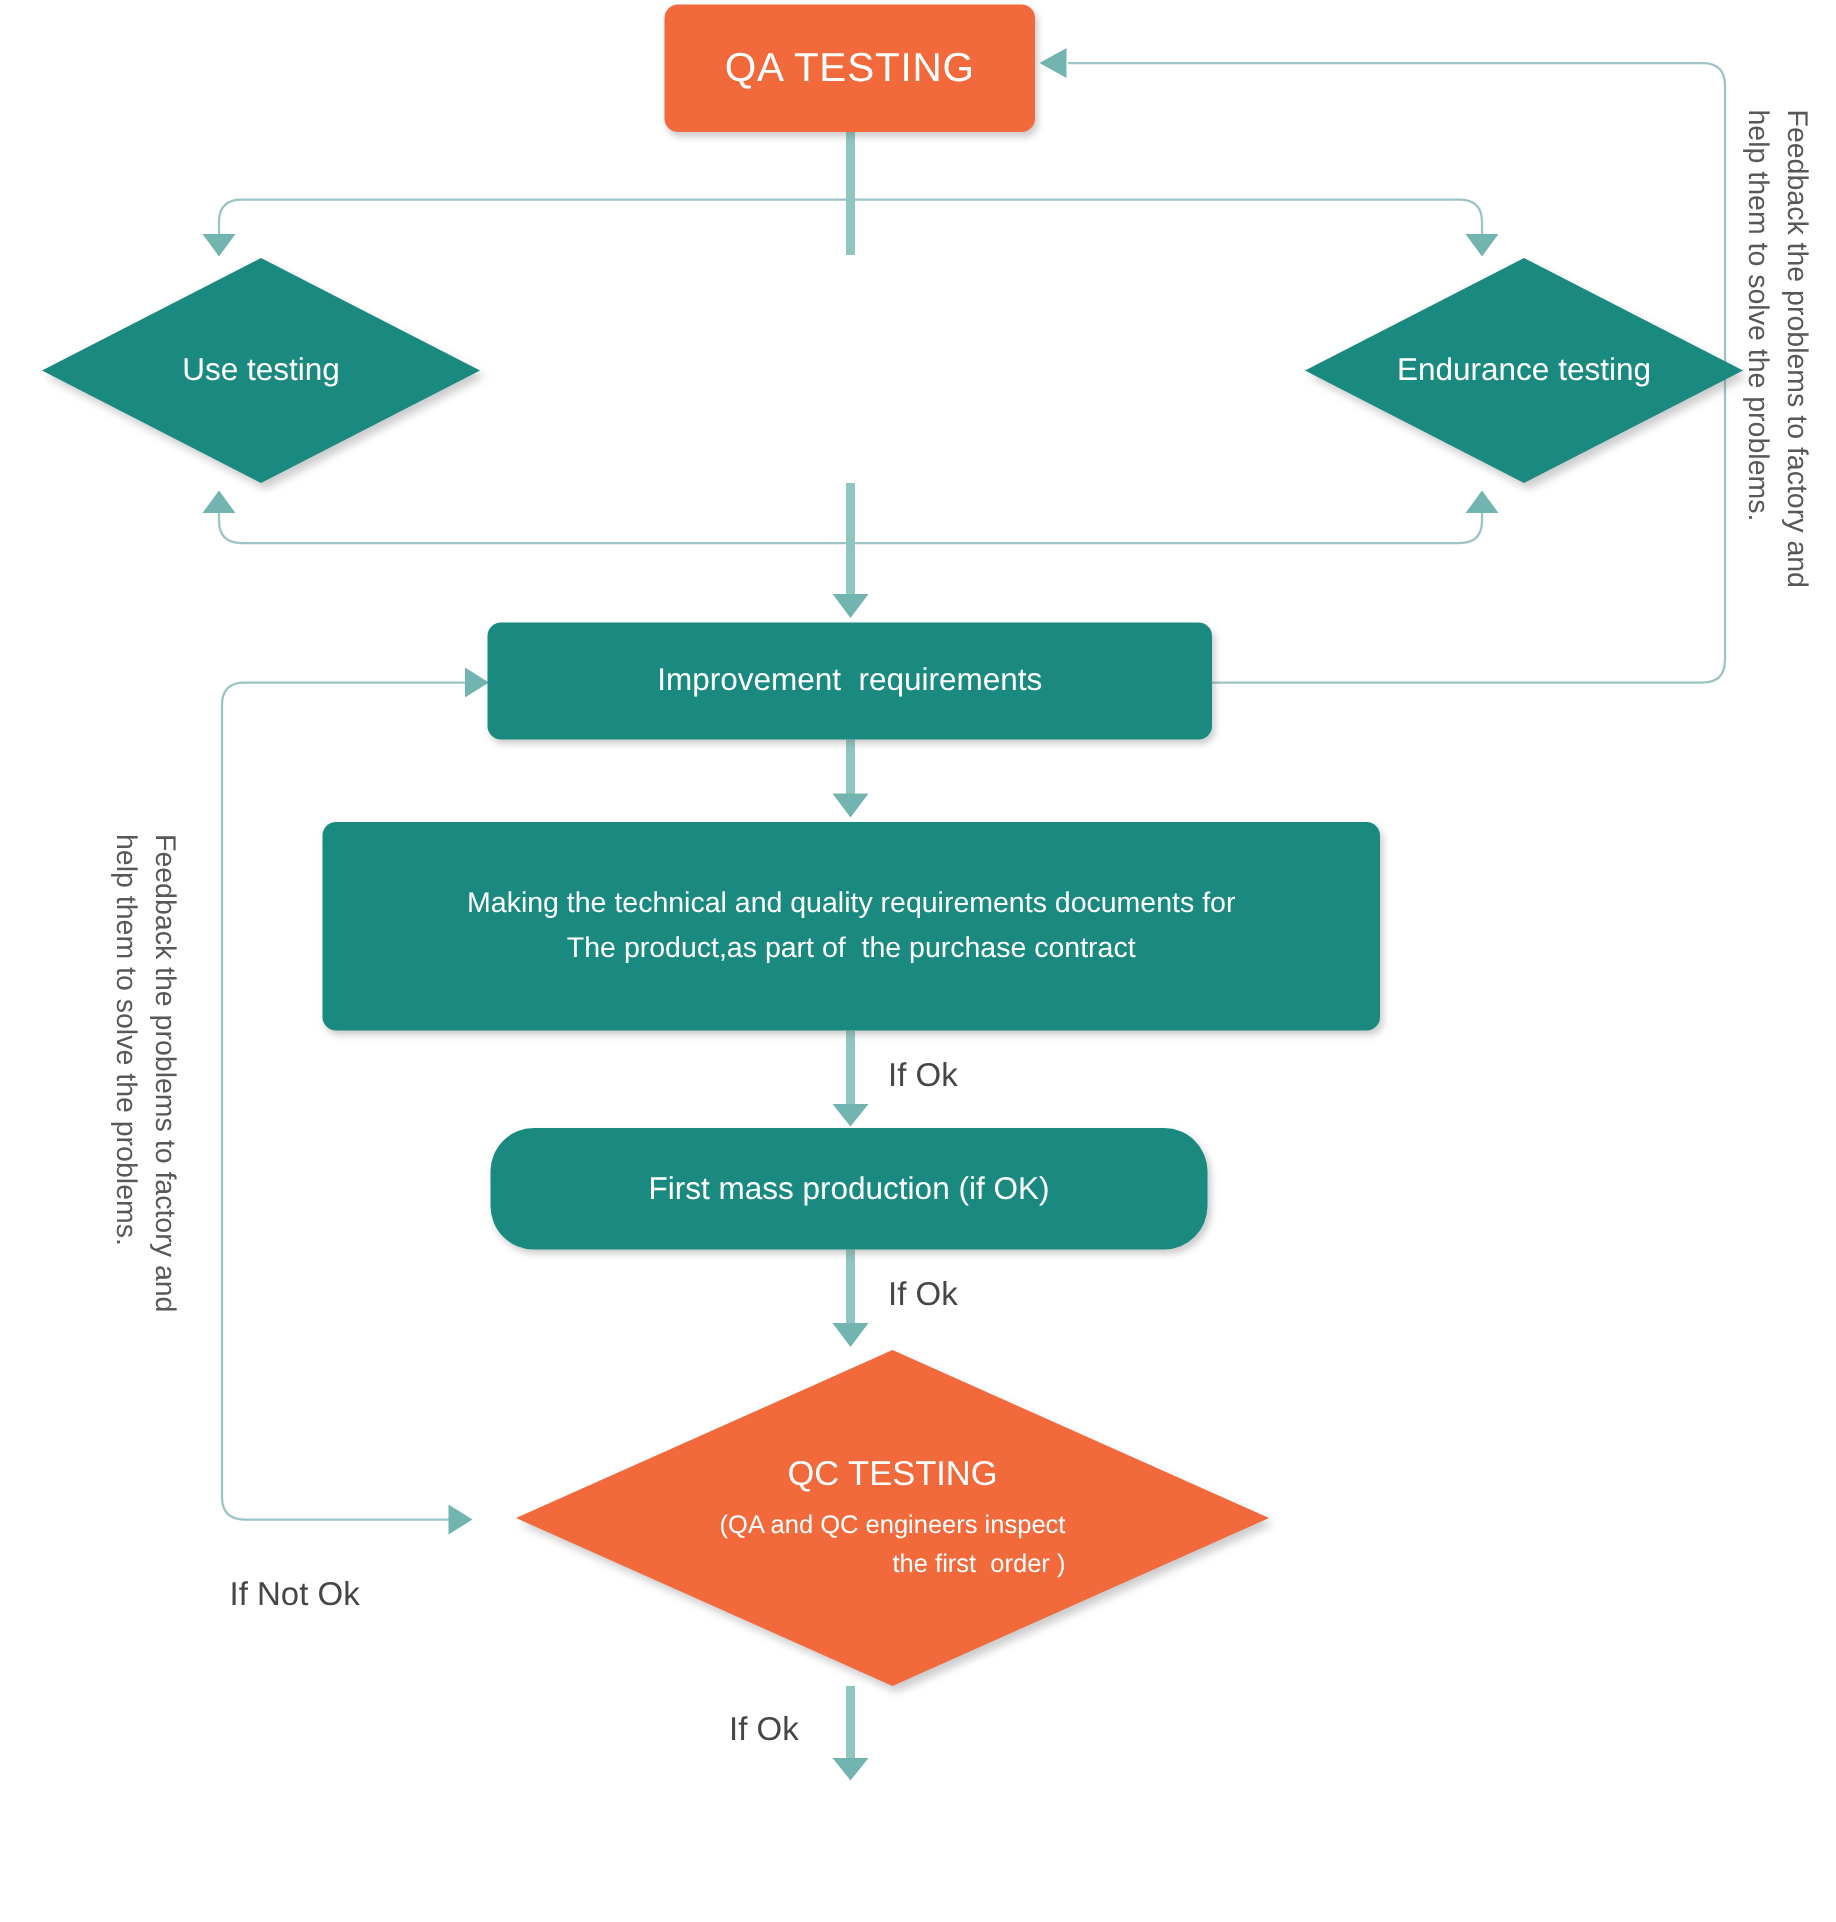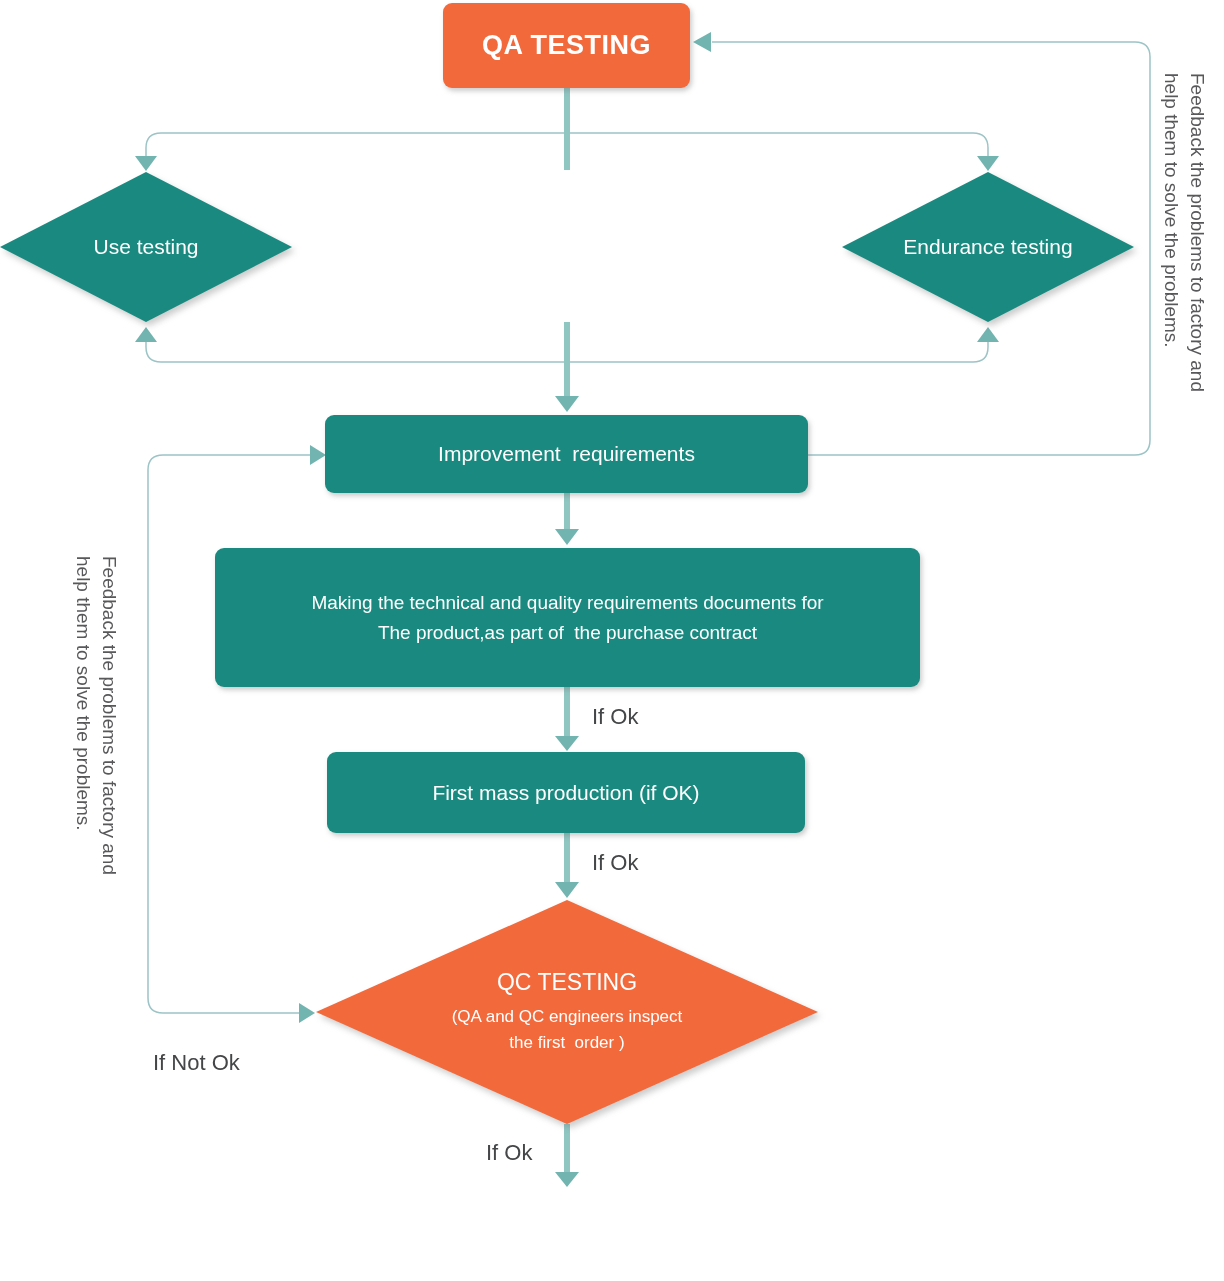--- a/index.html
+++ b/index.html
@@ -39,36 +39,37 @@
     align-items:center;
     justify-content:center;
     text-align:center;
     color:var(--node-text);
     z-index:2;
   }
   .rect{
     border-radius:9px;
     box-shadow:2px 3px 5px rgba(110,110,110,0.35);
   }
-  .rect.orange{background:var(--orange);font-weight:bold;font-size:27px;letter-spacing:0.5px;}
+  .rect.orange{background:var(--orange);font-weight:normal;font-size:27px;letter-spacing:0.5px;}
   .rect.teal{background:var(--teal);font-size:21px;}
   .diamond-wrap{
     position:absolute;
     z-index:2;
     filter:drop-shadow(3px 4px 3px rgba(110,110,110,0.35));
   }
   .diamond{
     width:100%;height:100%;
     clip-path:polygon(50% 0%,100% 50%,50% 100%,0% 50%);
     display:flex;
     flex-direction:column;
     align-items:center;
     justify-content:center;
-    text-align:center;
+    text-align:right;
     color:var(--node-text);
+    margin-left:28px;
   }
   .diamond.teal{background:var(--teal);font-size:21px;}
   .diamond.orange{background:var(--orange);}
   .qc-title{font-size:23px;margin-bottom:8px;}
   .qc-sub{font-size:17px;line-height:1.5;white-space:pre-wrap;}
   .pre{white-space:pre-wrap;}
   .docs-label{font-size:19px;line-height:1.55;white-space:pre-wrap;}
   .edge-label{
     position:absolute;
     font-size:22px;
@@ -141,21 +142,21 @@
     <span class="pre">Improvement  requirements</span>
   </div>
 
   <div class="node rect teal" style="left:215px;top:548px;width:705px;height:139px;">
     <span class="docs-label">Making the technical and quality requirements documents for
 The product,as part of  the purchase contract</span>
   </div>
 
   <div class="edge-label" style="left:592px;top:704px;">If Ok</div>
 
-  <div class="node rect teal" style="left:327px;top:752px;width:478px;height:81px;">
+  <div class="node rect teal" style="left:327px;top:752px;width:478px;height:81px;border-radius:29px;">
     <span>First mass production (if OK)</span>
   </div>
 
   <div class="edge-label" style="left:592px;top:850px;">If Ok</div>
 
   <div class="diamond-wrap" style="left:316px;top:900px;width:502px;height:224px;">
     <div class="diamond orange">
       <span class="qc-title">QC TESTING</span>
       <span class="qc-sub">(QA and QC engineers inspect
 the first  order )</span>

